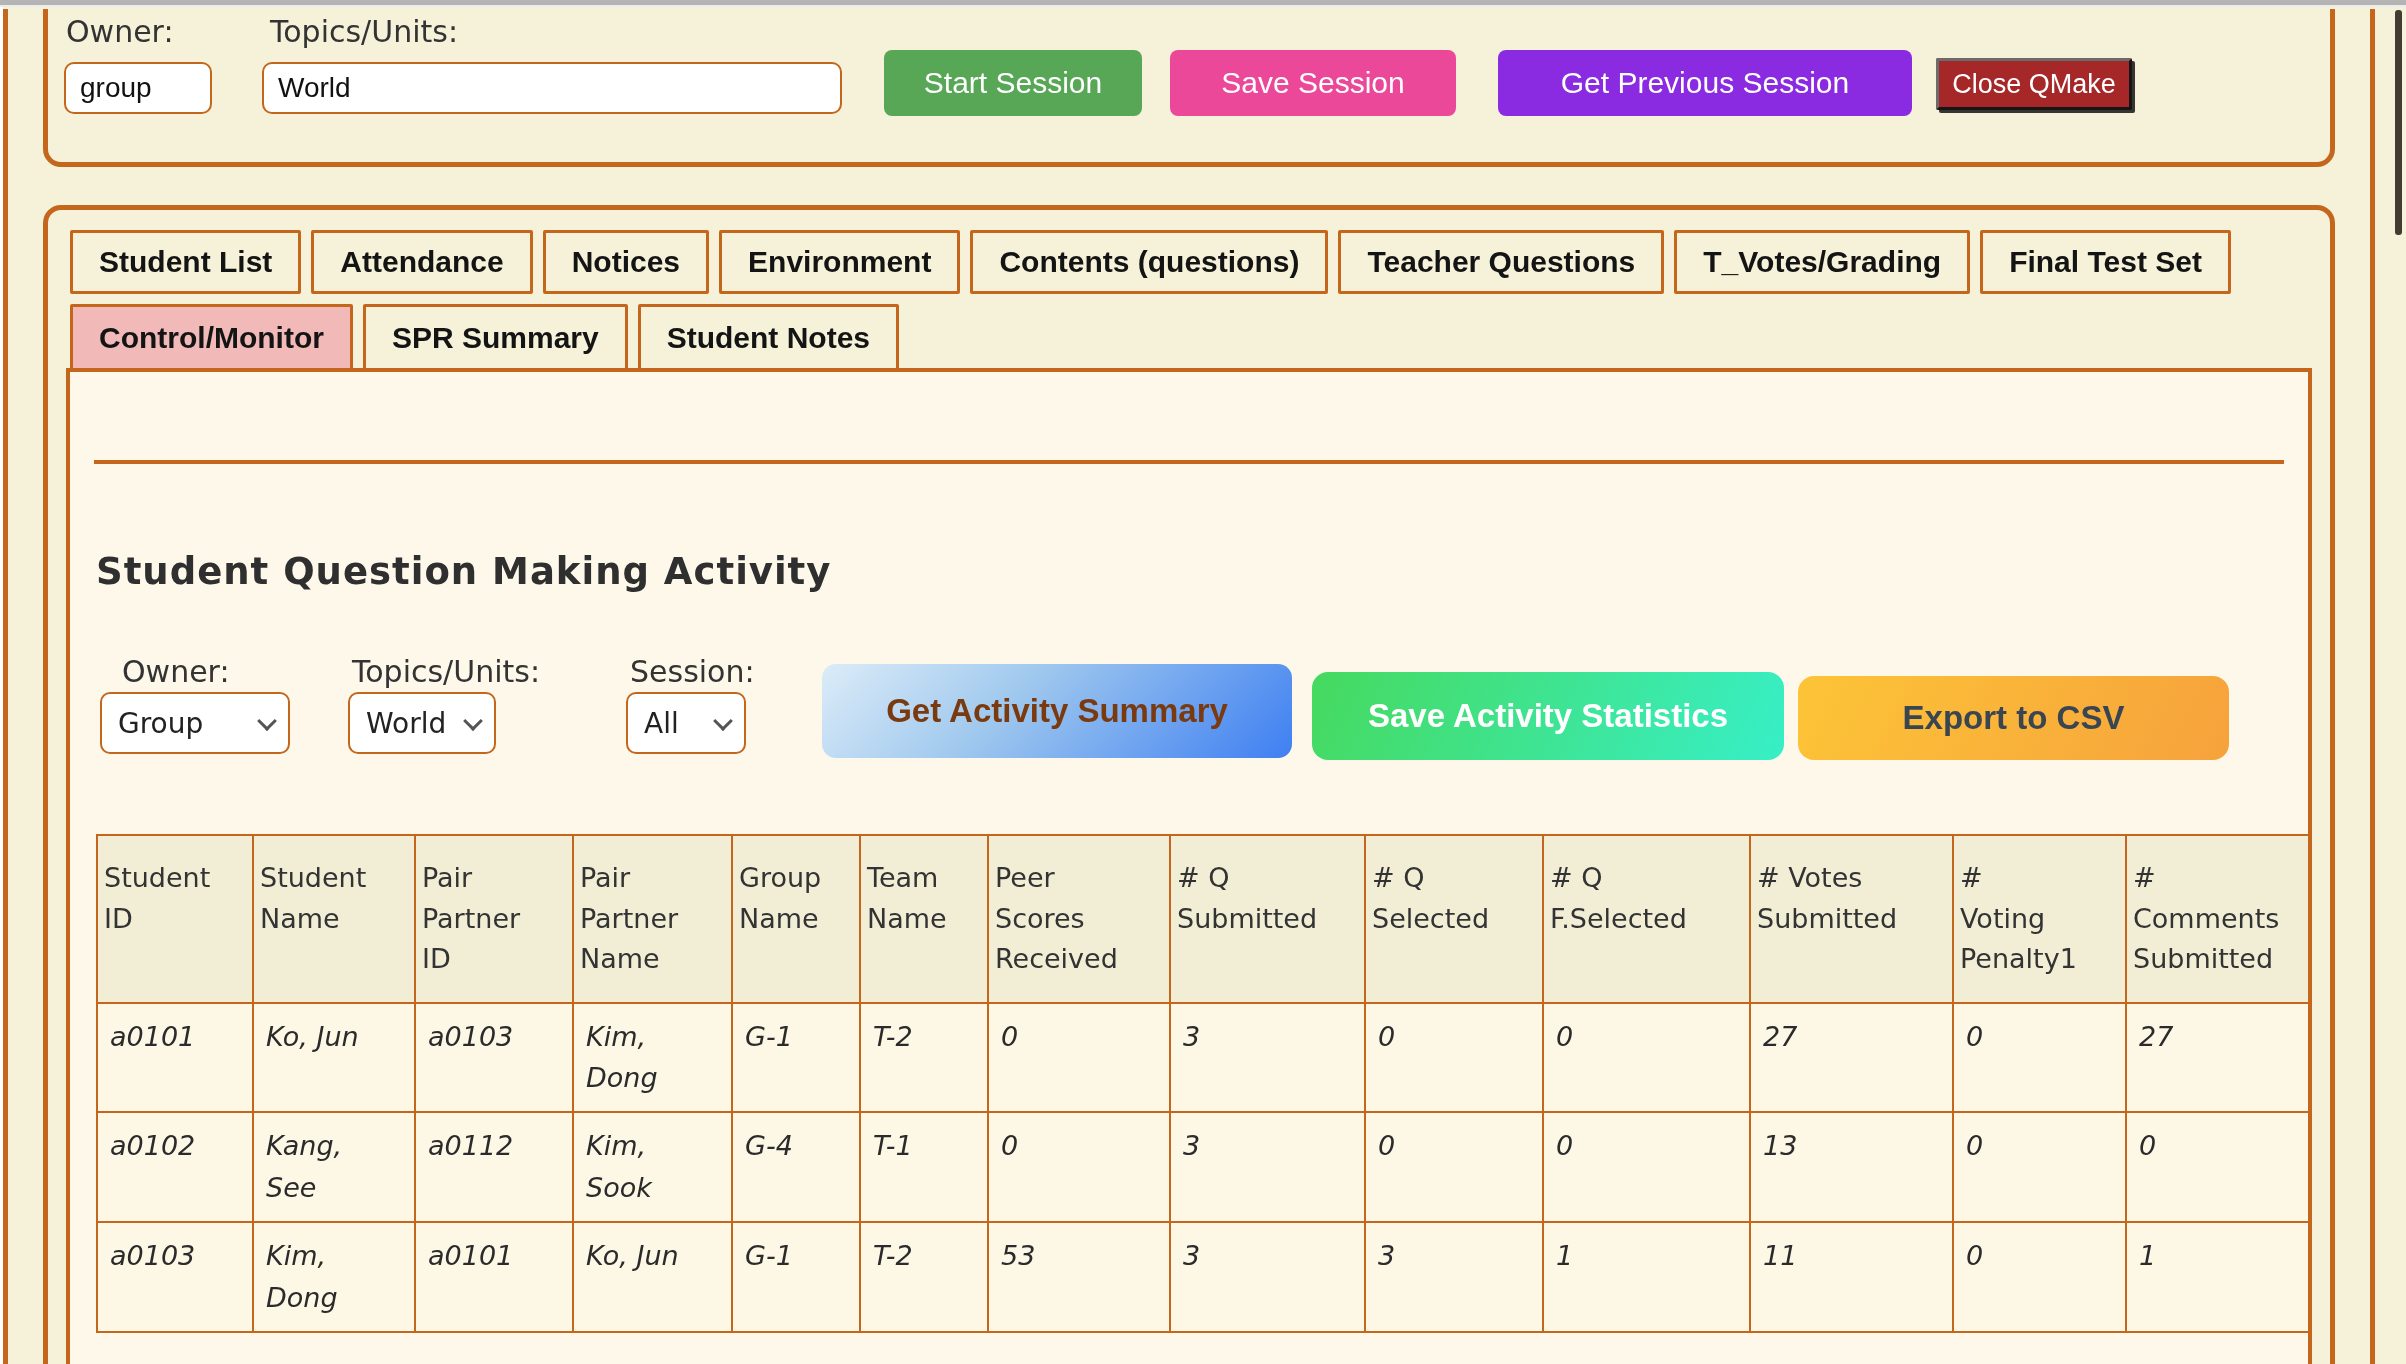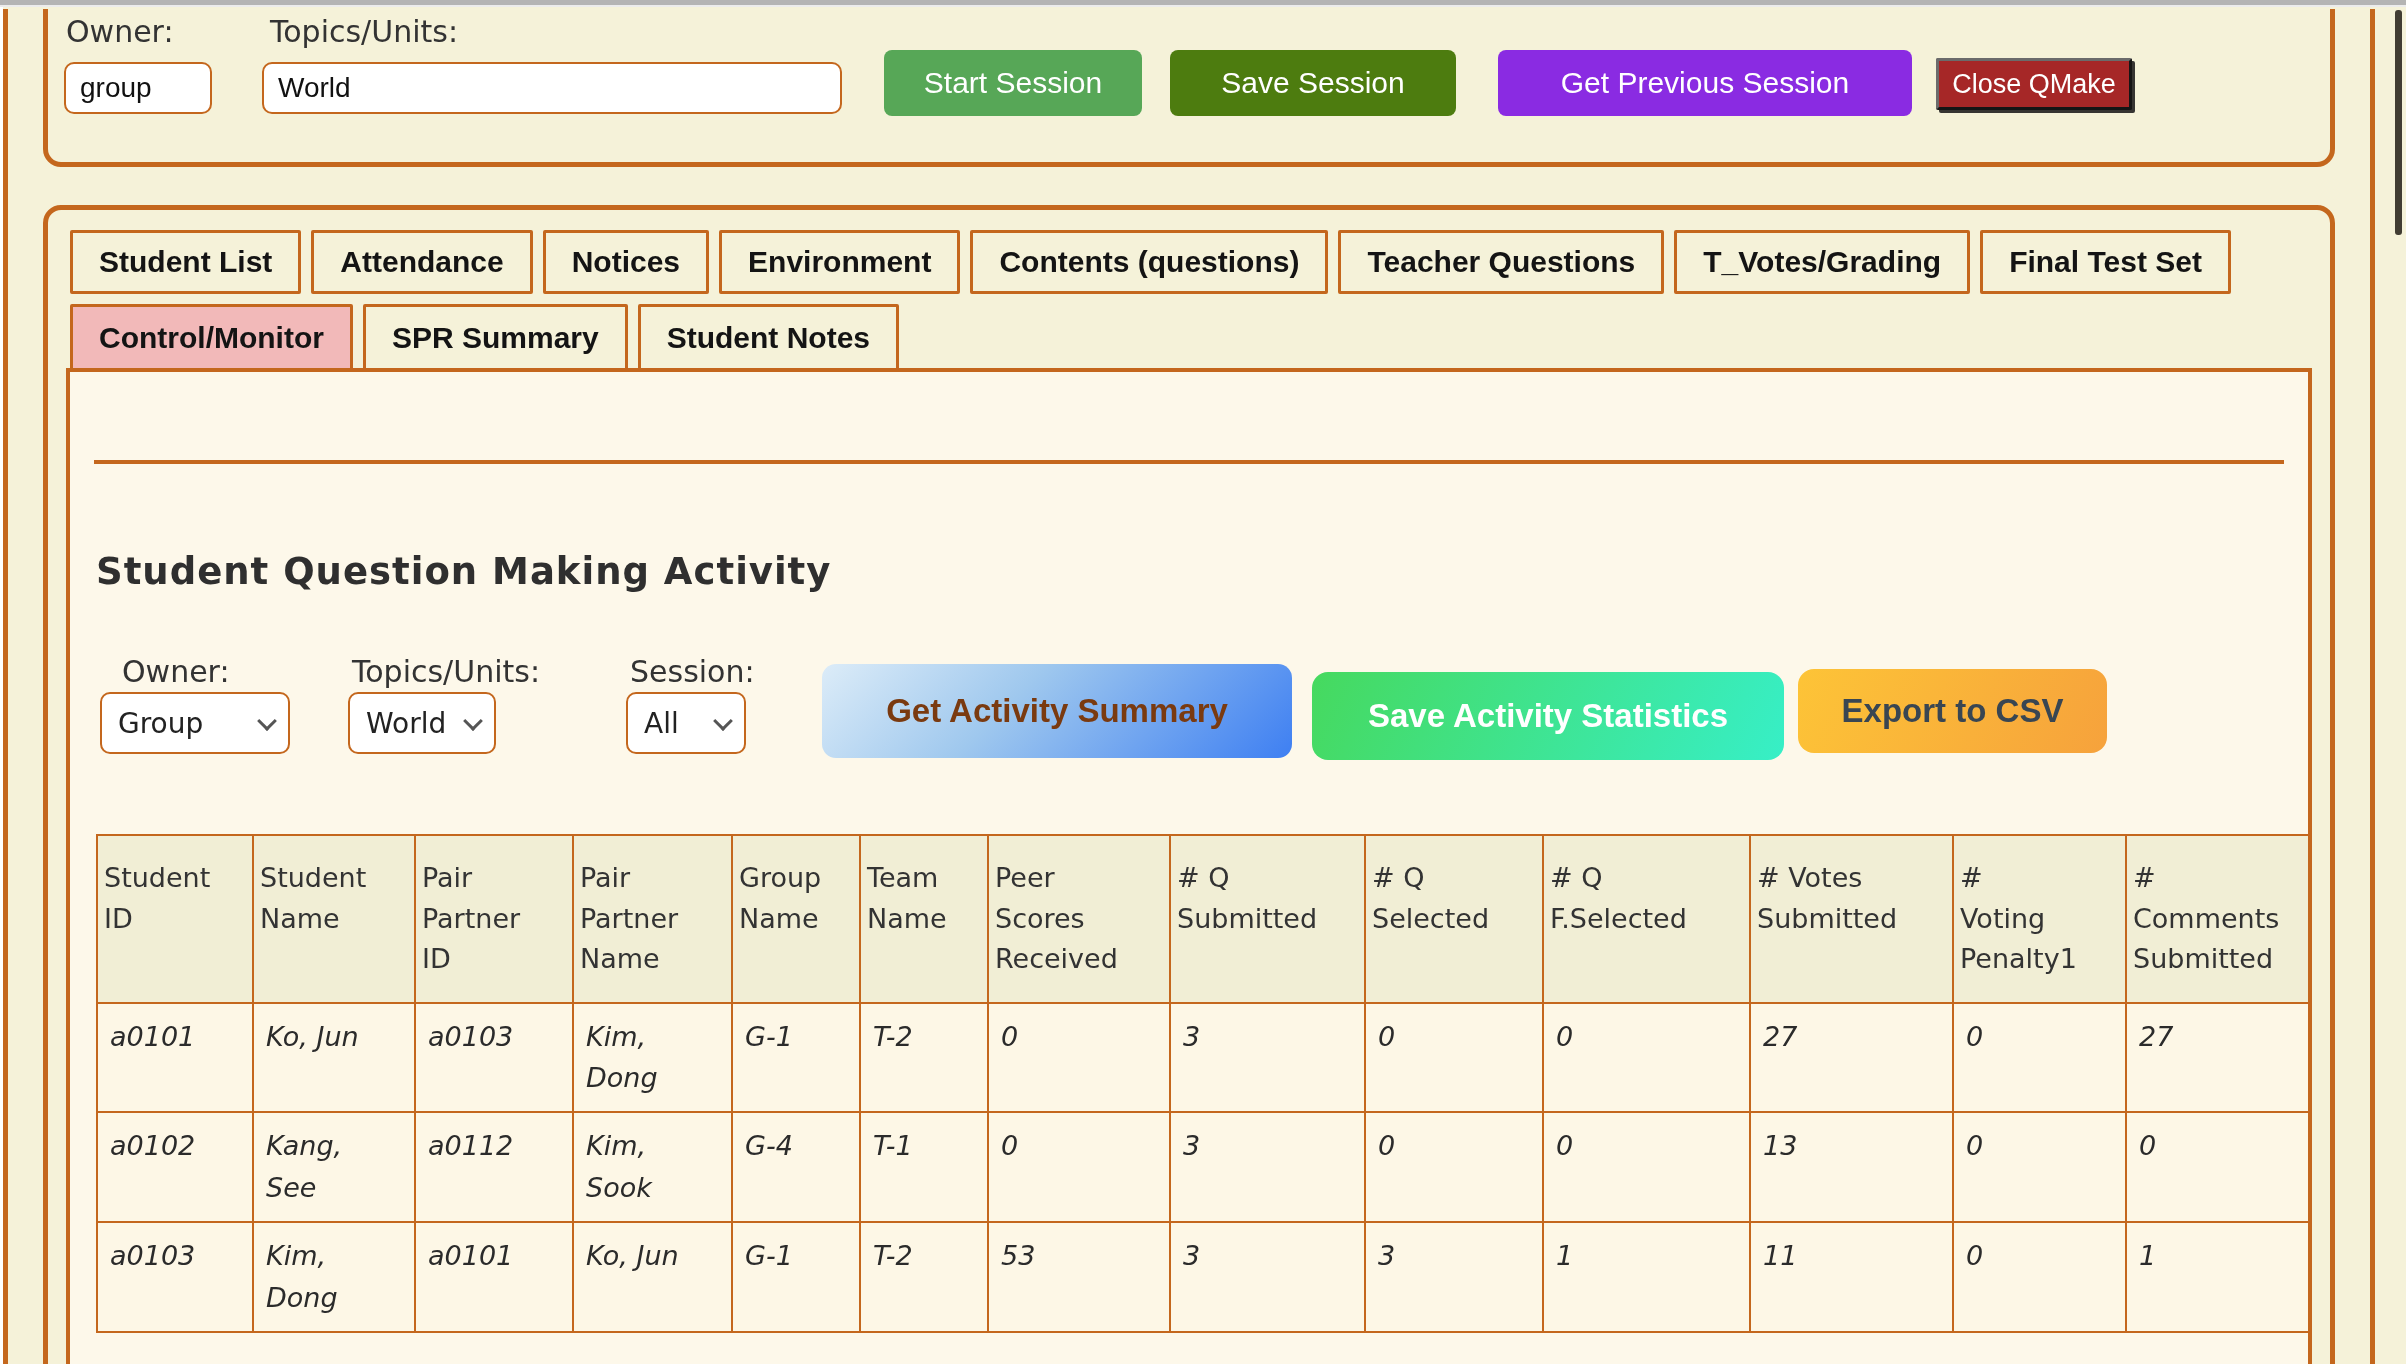--- a/index.html
+++ b/index.html
@@ -21,21 +21,21 @@
   .session-bar .lbl { position:absolute; font-size:30px; color:#333; }
   .lbl-owner   { left:18px;  top:38px; }
   .lbl-topics  { left:222px; top:38px; }
   .txt-input { position:absolute; border:2px solid #c4671d; border-radius:10px; background:#fff;
                font-family:"Liberation Sans", sans-serif; font-size:28px; color:#111; padding:0 14px; }
   .in-owner  { left:16px;  top:86px; width:148px; height:52px; }
   .in-topics { left:214px; top:86px; width:580px; height:52px; }
   .sbtn { position:absolute; top:74px; height:66px; border:none; border-radius:8px; color:#fff;
           font-family:"Liberation Sans", sans-serif; font-size:30px; cursor:pointer; }
   .btn-start { left:836px;  width:258px; background:#57a757; }
-  .btn-save  { left:1122px; width:286px; background:#4d7c0f; }
+  .btn-save  { left:1122px; width:286px; background:#ec4899; }
   .btn-prev  { left:1450px; width:414px; background:#8a2be2; }
   .btn-close { position:absolute; left:1888px; top:82px; width:196px; height:52px; background:#a62727;
                color:#fff; font-family:"Liberation Sans", sans-serif; font-size:27px; border-radius:2px;
                border:3px solid; border-color:#6b6b6b #151515 #151515 #6b6b6b;
                box-shadow:3px 3px 0 rgba(20,20,20,.85); cursor:pointer; }
 
   
   .tabs-wrap { position:absolute; left:35px; top:196px; width:2292px; height:1400px;
                border:5px solid #c4671d; border-radius:18px; }
   .tab-row { display:flex; gap:10px; padding-left:22px; }
@@ -65,21 +65,21 @@
         border:2px solid #c4671d; border-radius:10px; background:#fff; color:#222;
         font-family:"DejaVu Sans", sans-serif; font-size:28px; padding:0 40px 0 16px; cursor:pointer; }
   .select-wrap::after { content:""; position:absolute; right:16px; top:22px; width:11px; height:11px;
         border-right:3px solid #555; border-bottom:3px solid #555; transform:rotate(45deg); pointer-events:none; }
   .gbtn { position:absolute; border:none; cursor:pointer; font-family:"Liberation Sans", sans-serif;
           font-weight:bold; font-size:33px; border-radius:16px; }
   .btn-summary { left:752px;  top:292px; width:470px; height:94px; border-radius:14px;
                  background:linear-gradient(135deg,#dcecf8 0%,#9fc8ee 40%,#3e7ff2 100%); color:#7a3a10; }
   .btn-stats   { left:1242px; top:300px; width:472px; height:88px;
                  background:linear-gradient(115deg,#46d95e 0%,#37efc7 100%); color:#ffffff; }
-  .btn-export  { left:1728px; top:297px; width:309px; height:84px;
+  .btn-export  { left:1728px; top:304px; width:431px; height:84px;
                  background:linear-gradient(115deg,#fdc row437 0%,#f6a23c 100%);
                  background:linear-gradient(115deg,#fdc437 0%,#f6a23c 100%); color:#394652; }
 
   
   table.activity { position:absolute; left:26px; top:462px; border-collapse:collapse;
                    table-layout:fixed; width:2212px; }
   .activity th, .activity td { border:2px solid #c4671d; font-family:"DejaVu Sans", sans-serif;
                    vertical-align:top; white-space:pre-line; }
   .activity th { background:#f1eed5; color:#333; font-weight:normal; font-size:27px;
                  text-align:left; padding:22px 6px; line-height:1.5; }

